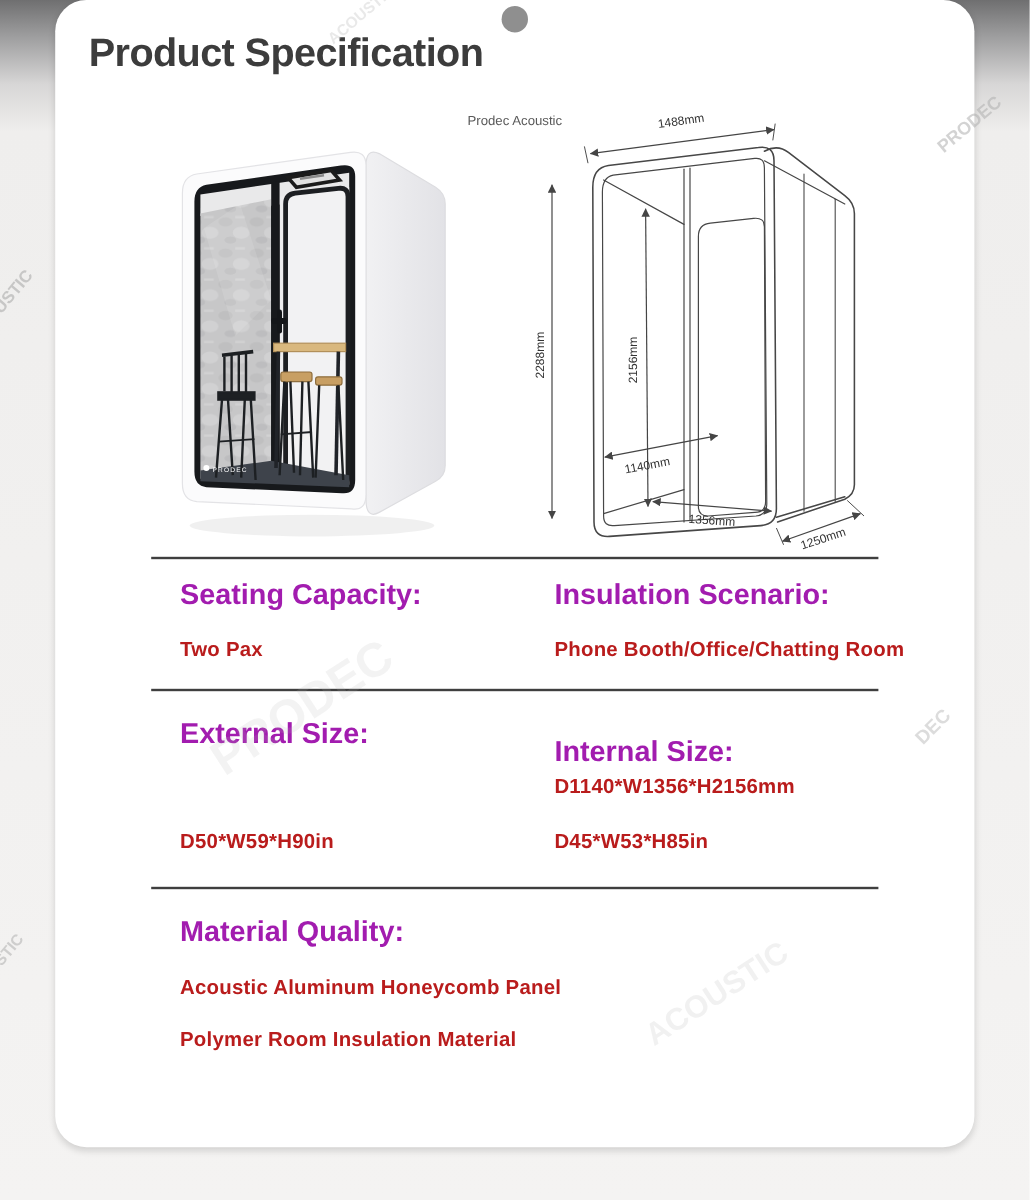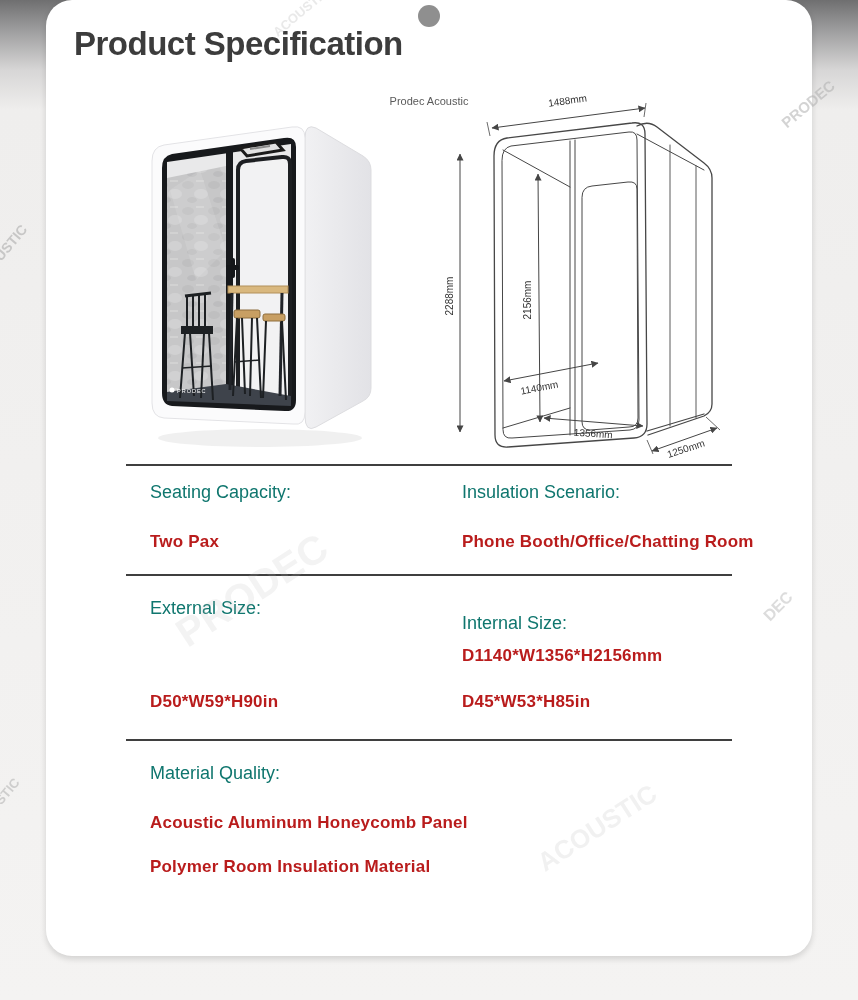--- a/index.html
+++ b/index.html
@@ -22,21 +22,21 @@
     font-size:33px;font-weight:700;letter-spacing:-0.5px;color:#3c3c3c;padding-left:28px;
   }
   .page-subtitle{
     position:absolute;top:75px;left:0;width:100%;text-align:center;
     font-size:11px;color:#5a5a5a;margin-top:20px;
   }
   .photo-wrap{position:absolute;left:84px;top:100px;width:266px;height:356px;}
   .diagram-wrap{position:absolute;left:394px;top:90px;width:316px;height:378px;}
   .divider{position:absolute;left:80px;width:606px;height:2px;background:#3f3f3f;}
   .spec-label{
-    position:absolute;font-size:18px;font-weight:400;color:#0f766e;white-space:nowrap;
+    position:absolute;font-size:24px;font-weight:700;color:#a21caf;white-space:nowrap;
   }
   .spec-value{
     position:absolute;font-size:17px;font-weight:700;color:#b91c1c;
     letter-spacing:0.2px;white-space:nowrap;
   }
   .col1{left:104px;}
   .col2{left:416px;}
   .watermark{
     position:absolute;font-weight:700;pointer-events:none;white-space:nowrap;
     transform-origin:left top;z-index:5;

